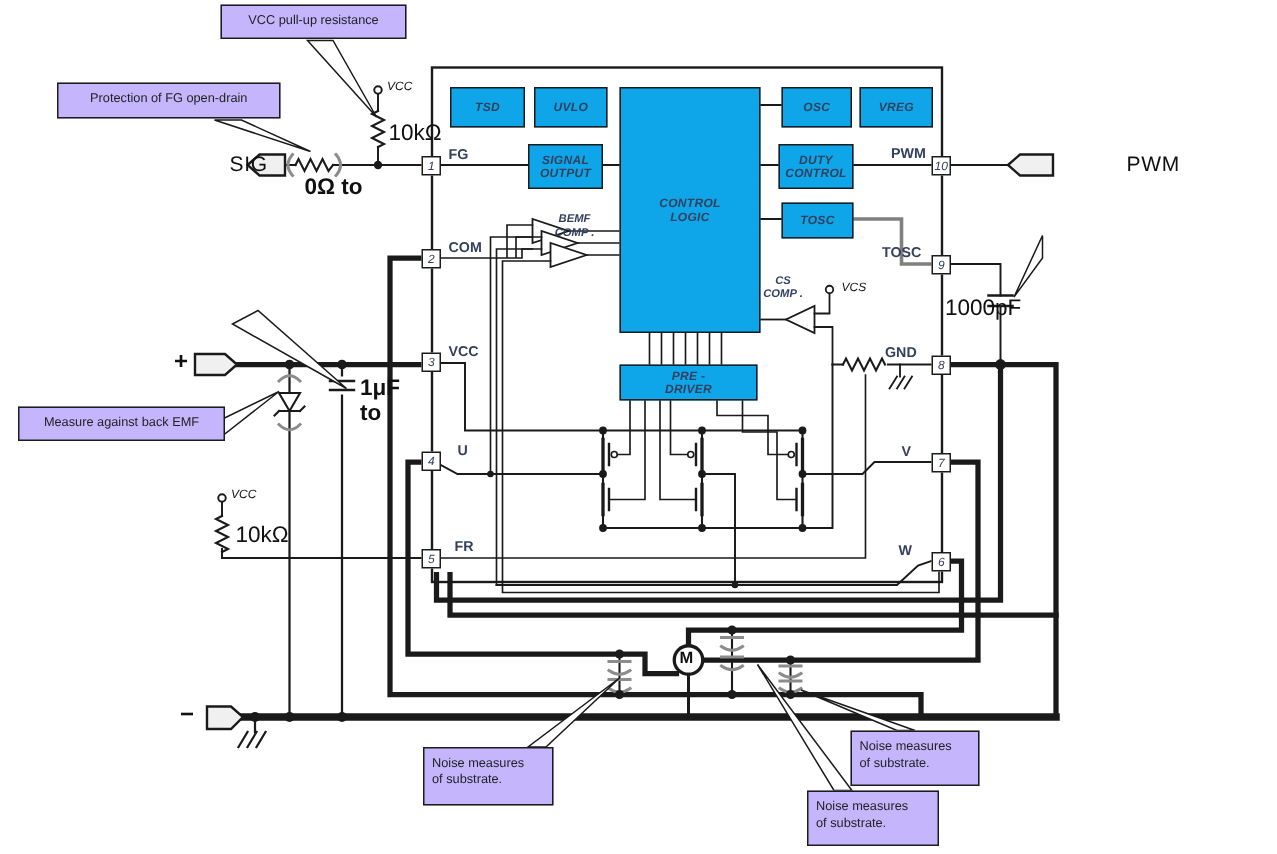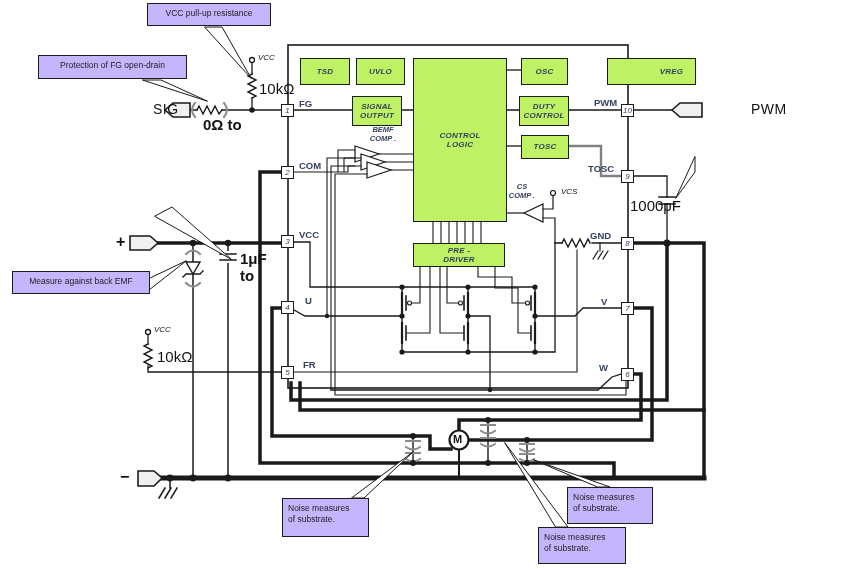--- a/index.html
+++ b/index.html
@@ -1,20 +1,20 @@
 <!DOCTYPE html>
 <html><head>
 <meta charset="utf-8">
 <style>
   html,body{margin:0;padding:0;background:#fff;}
   #stage{position:relative;width:851px;height:569px;background:#fff;overflow:hidden;
          font-family:"Liberation Sans","DejaVu Sans",sans-serif;color:#111;}
   #wires{position:absolute;left:0;top:0;}
   .abs{position:absolute;}
-  .blk{position:absolute;border:1.4px solid #1c1c1c;background:#bef264;display:flex;
+  .blk{position:absolute;border:1.4px solid #1c1c1c;background:#0ea5e9;display:flex;
        align-items:center;justify-content:center;text-align:center;
        font-style:italic;font-weight:bold;color:#33405e;font-size:8px;
        line-height:1.15;white-space:pre-line;letter-spacing:.2px;}
   .pin{position:absolute;width:13px;height:13px;border:1.3px solid #1c1c1c;background:#fff;
        display:flex;align-items:center;justify-content:center;
        font-style:italic;font-size:8px;color:#33405e;box-sizing:border-box;}
   .pinlabel{position:absolute;font-size:9.5px;color:#33405e;font-weight:bold;}
   .callout{position:absolute;border:1.2px solid #1c1c1c;background:#c4b5fd;font-size:8.5px;
        line-height:1.3;padding:4px 5px;white-space:pre-line;box-sizing:border-box;color:#222;}
   .lab{position:absolute;font-size:15px;color:#111;white-space:pre-line;line-height:1.1;}
@@ -179,32 +179,32 @@
         <polygon points="672,110 680,103 702,103 702,117 680,117"></polygon>
         <polygon points="130,236 150,236 158,243 150,250 130,250"></polygon>
         <polygon points="138,471 154,471 162,478 154,486 138,486"></polygon>
       </g>
     </g>
   </svg>
 
   <div class="blk" style="left:300px;top:58px;width:48px;height:25px;">TSD</div>
   <div class="blk" style="left:356px;top:58px;width:47px;height:25px;">UVLO</div>
   <div class="blk" style="left:521px;top:58px;width:45px;height:25px;">OSC</div>
-  <div class="blk" style="left:607px;top:58px;width:47px;height:25px;padding-left:40px;">VREG</div>
+  <div class="blk" style="left:573px;top:58px;width:47px;height:25px;">VREG</div>
   <div class="blk" style="left:352px;top:96px;width:48px;height:28px;">SIGNAL
 OUTPUT</div>
   <div class="blk" style="left:519px;top:96px;width:48px;height:28px;">DUTY
 CONTROL</div>
   <div class="blk" style="left:413px;top:58px;width:92px;height:162px;">CONTROL
 LOGIC</div>
   <div class="blk" style="left:521px;top:135px;width:46px;height:22px;">TOSC</div>
   <div class="blk" style="left:413px;top:243px;width:90px;height:22px;">PRE -
 DRIVER</div>
 
-  <div class="navy abs" style="left:362px;top:126px;width:42px;">BEMF
+  <div class="navy abs" style="left:362px;top:142px;width:42px;">BEMF
 COMP .</div>
   <div class="navy abs" style="left:505px;top:183px;width:34px;">CS
 COMP .</div>
 
   <div class="pin" style="left:281px;top:104px;">
       <span>1</span>
     </div>
   <div class="pin" style="left:281px;top:166px;">
       <span>2</span>
     </div>

